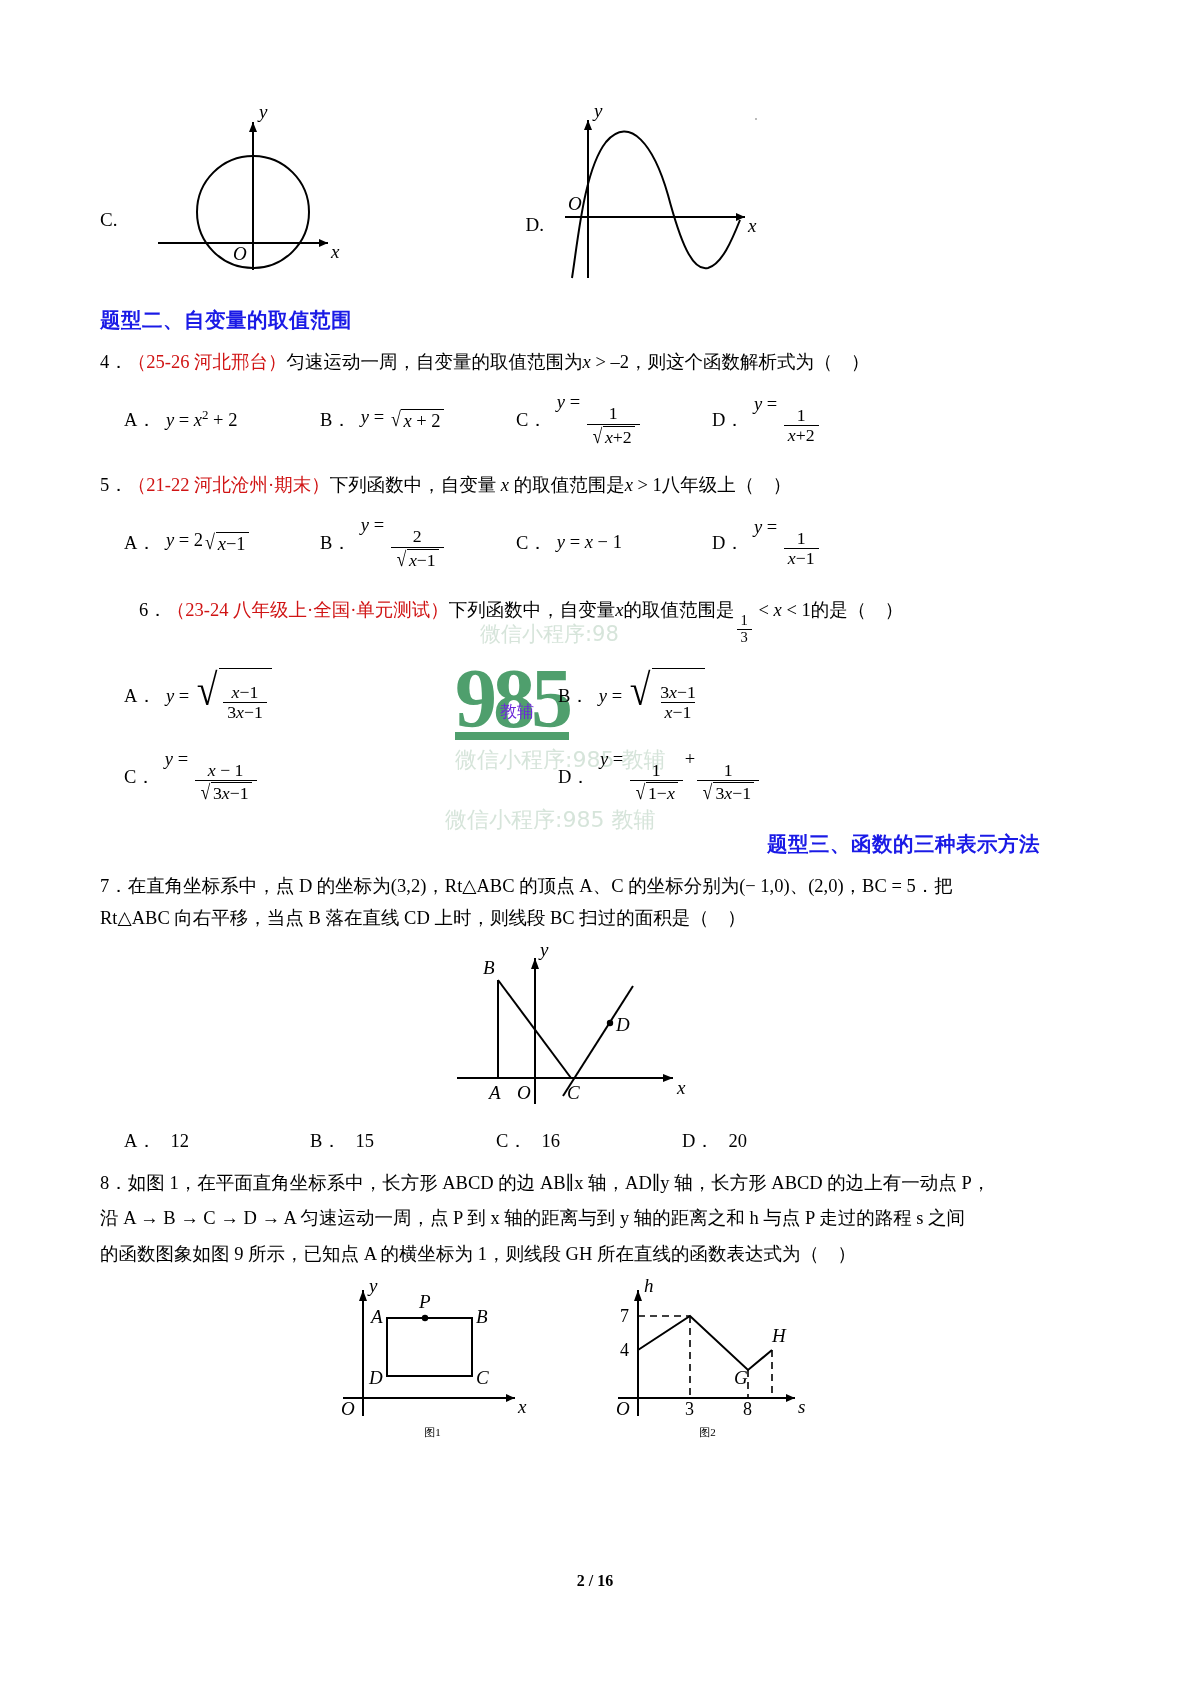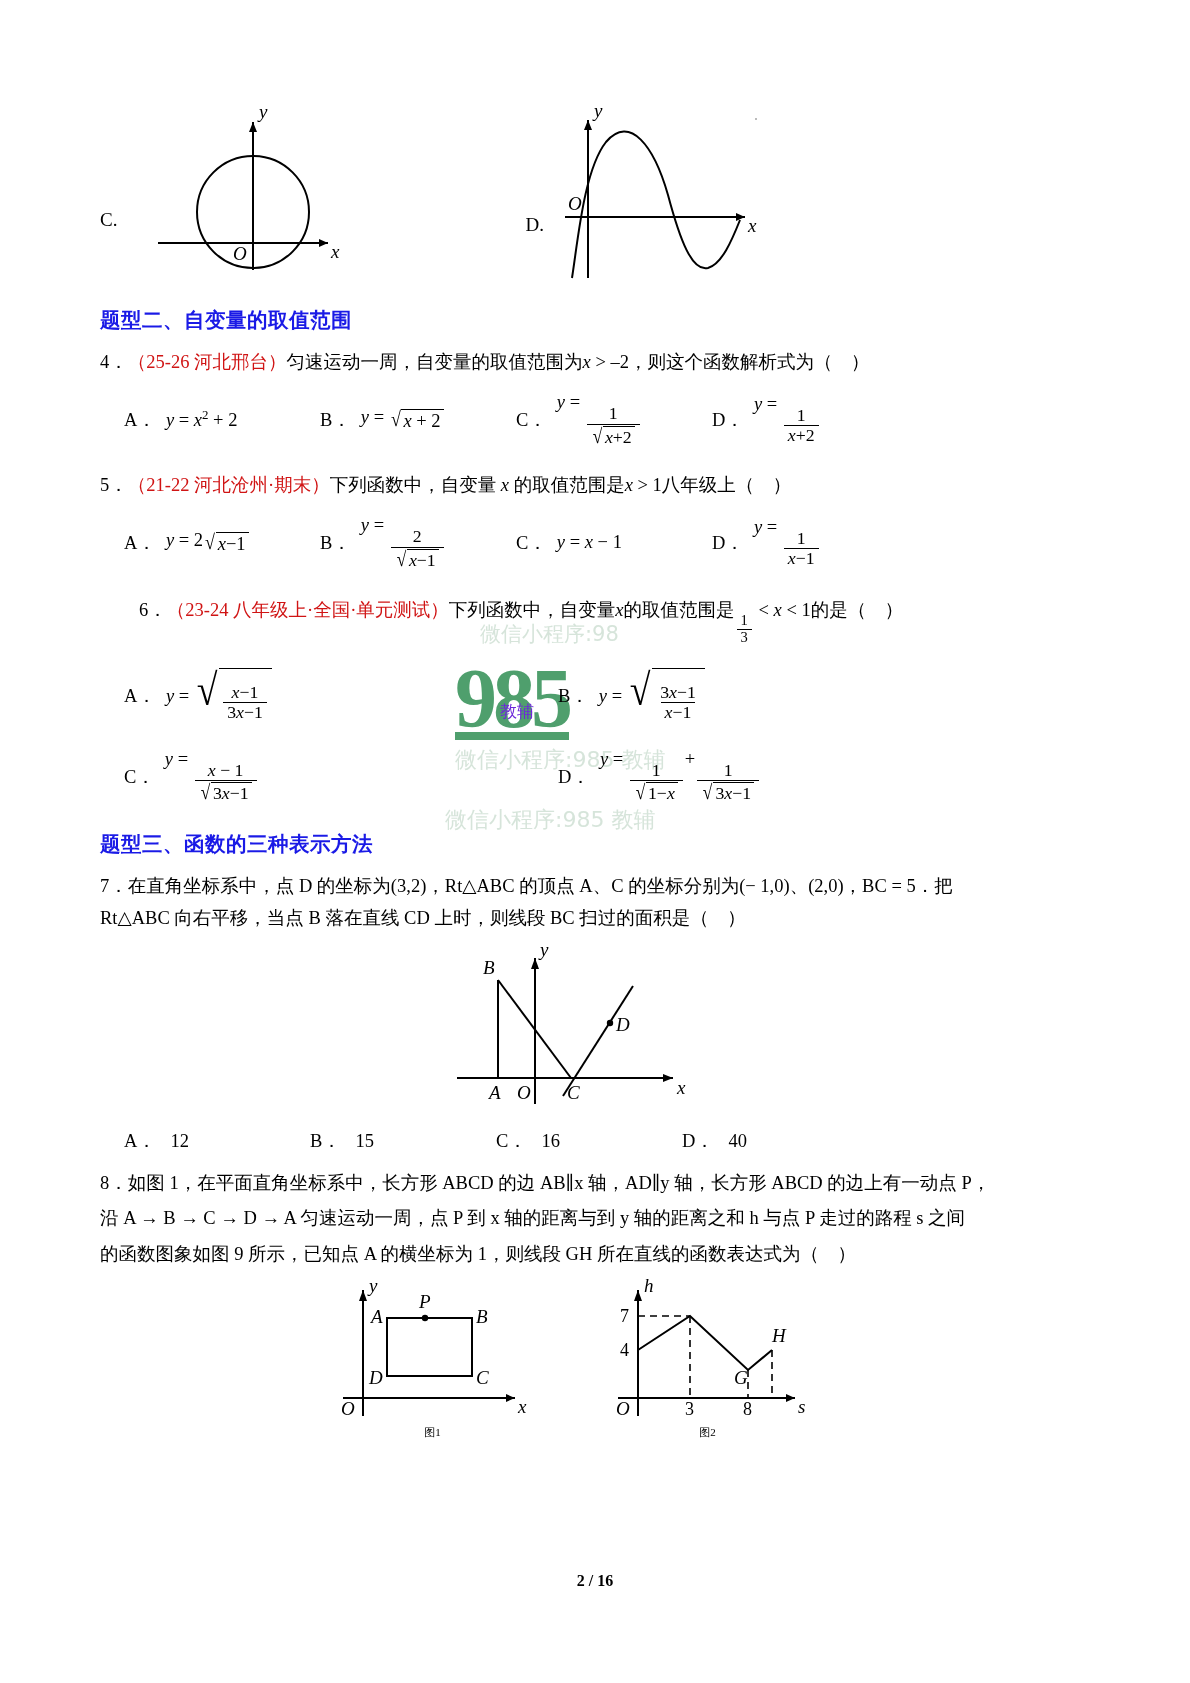--- a/index.html
+++ b/index.html
@@ -244,21 +244,21 @@
                 <span class="num">1</span>
                 <span class="den"><span class="sqrt">
                     <span class="rad">√</span>
                     <span class="bar">3<span class="mi">x</span>−1</span>
                   </span></span>
               </span></span>
         </div>
       </div>
     </div>
 
-    <div class="section-head" style="margin-top:14px;">题型三、函数的三种表示方法</div>
+    <div class="section-head" style="margin-top:14px;text-align:right;">题型三、函数的三种表示方法</div>
 
     <div class="qline">
       <span class="qnum">7．</span><span>在直角坐标系中，点 D 的坐标为(3,2)，Rt△ABC 的顶点 A、C 的坐标分别为(− 1,0)、(2,0)，BC = 5．把</span>
     </div>
     <div class="qline" style="margin-top:2px;">
       <span>Rt△ABC 向右平移，当点 B 落在直线 CD 上时，则线段 BC 扫过的面积是（　）</span>
     </div>
 
     <div class="fig-wrap">
       <svg width="290" height="170">
@@ -293,21 +293,21 @@
       <div class="opt">
         <span class="opt-label">B．</span>
         <span>15</span>
       </div>
       <div class="opt">
         <span class="opt-label">C．</span>
         <span>16</span>
       </div>
       <div class="opt">
         <span class="opt-label">D．</span>
-        <span>40</span>
+        <span>20</span>
       </div>
     </div>
 
     <div class="qline" style="margin-top:16px;">
       <span class="qnum">8．</span><span>如图 1，在平面直角坐标系中，长方形 ABCD 的边 AB∥x 轴，AD∥y 轴，长方形 ABCD 的边上有一动点 P，</span>
     </div>
     <div class="qline">
       <span>沿 A → B → C → D → A 匀速运动一周，点 P 到 x 轴的距离与到 y 轴的距离之和 h 与点 P 走过的路程 s 之间</span>
     </div>
     <div class="qline">

